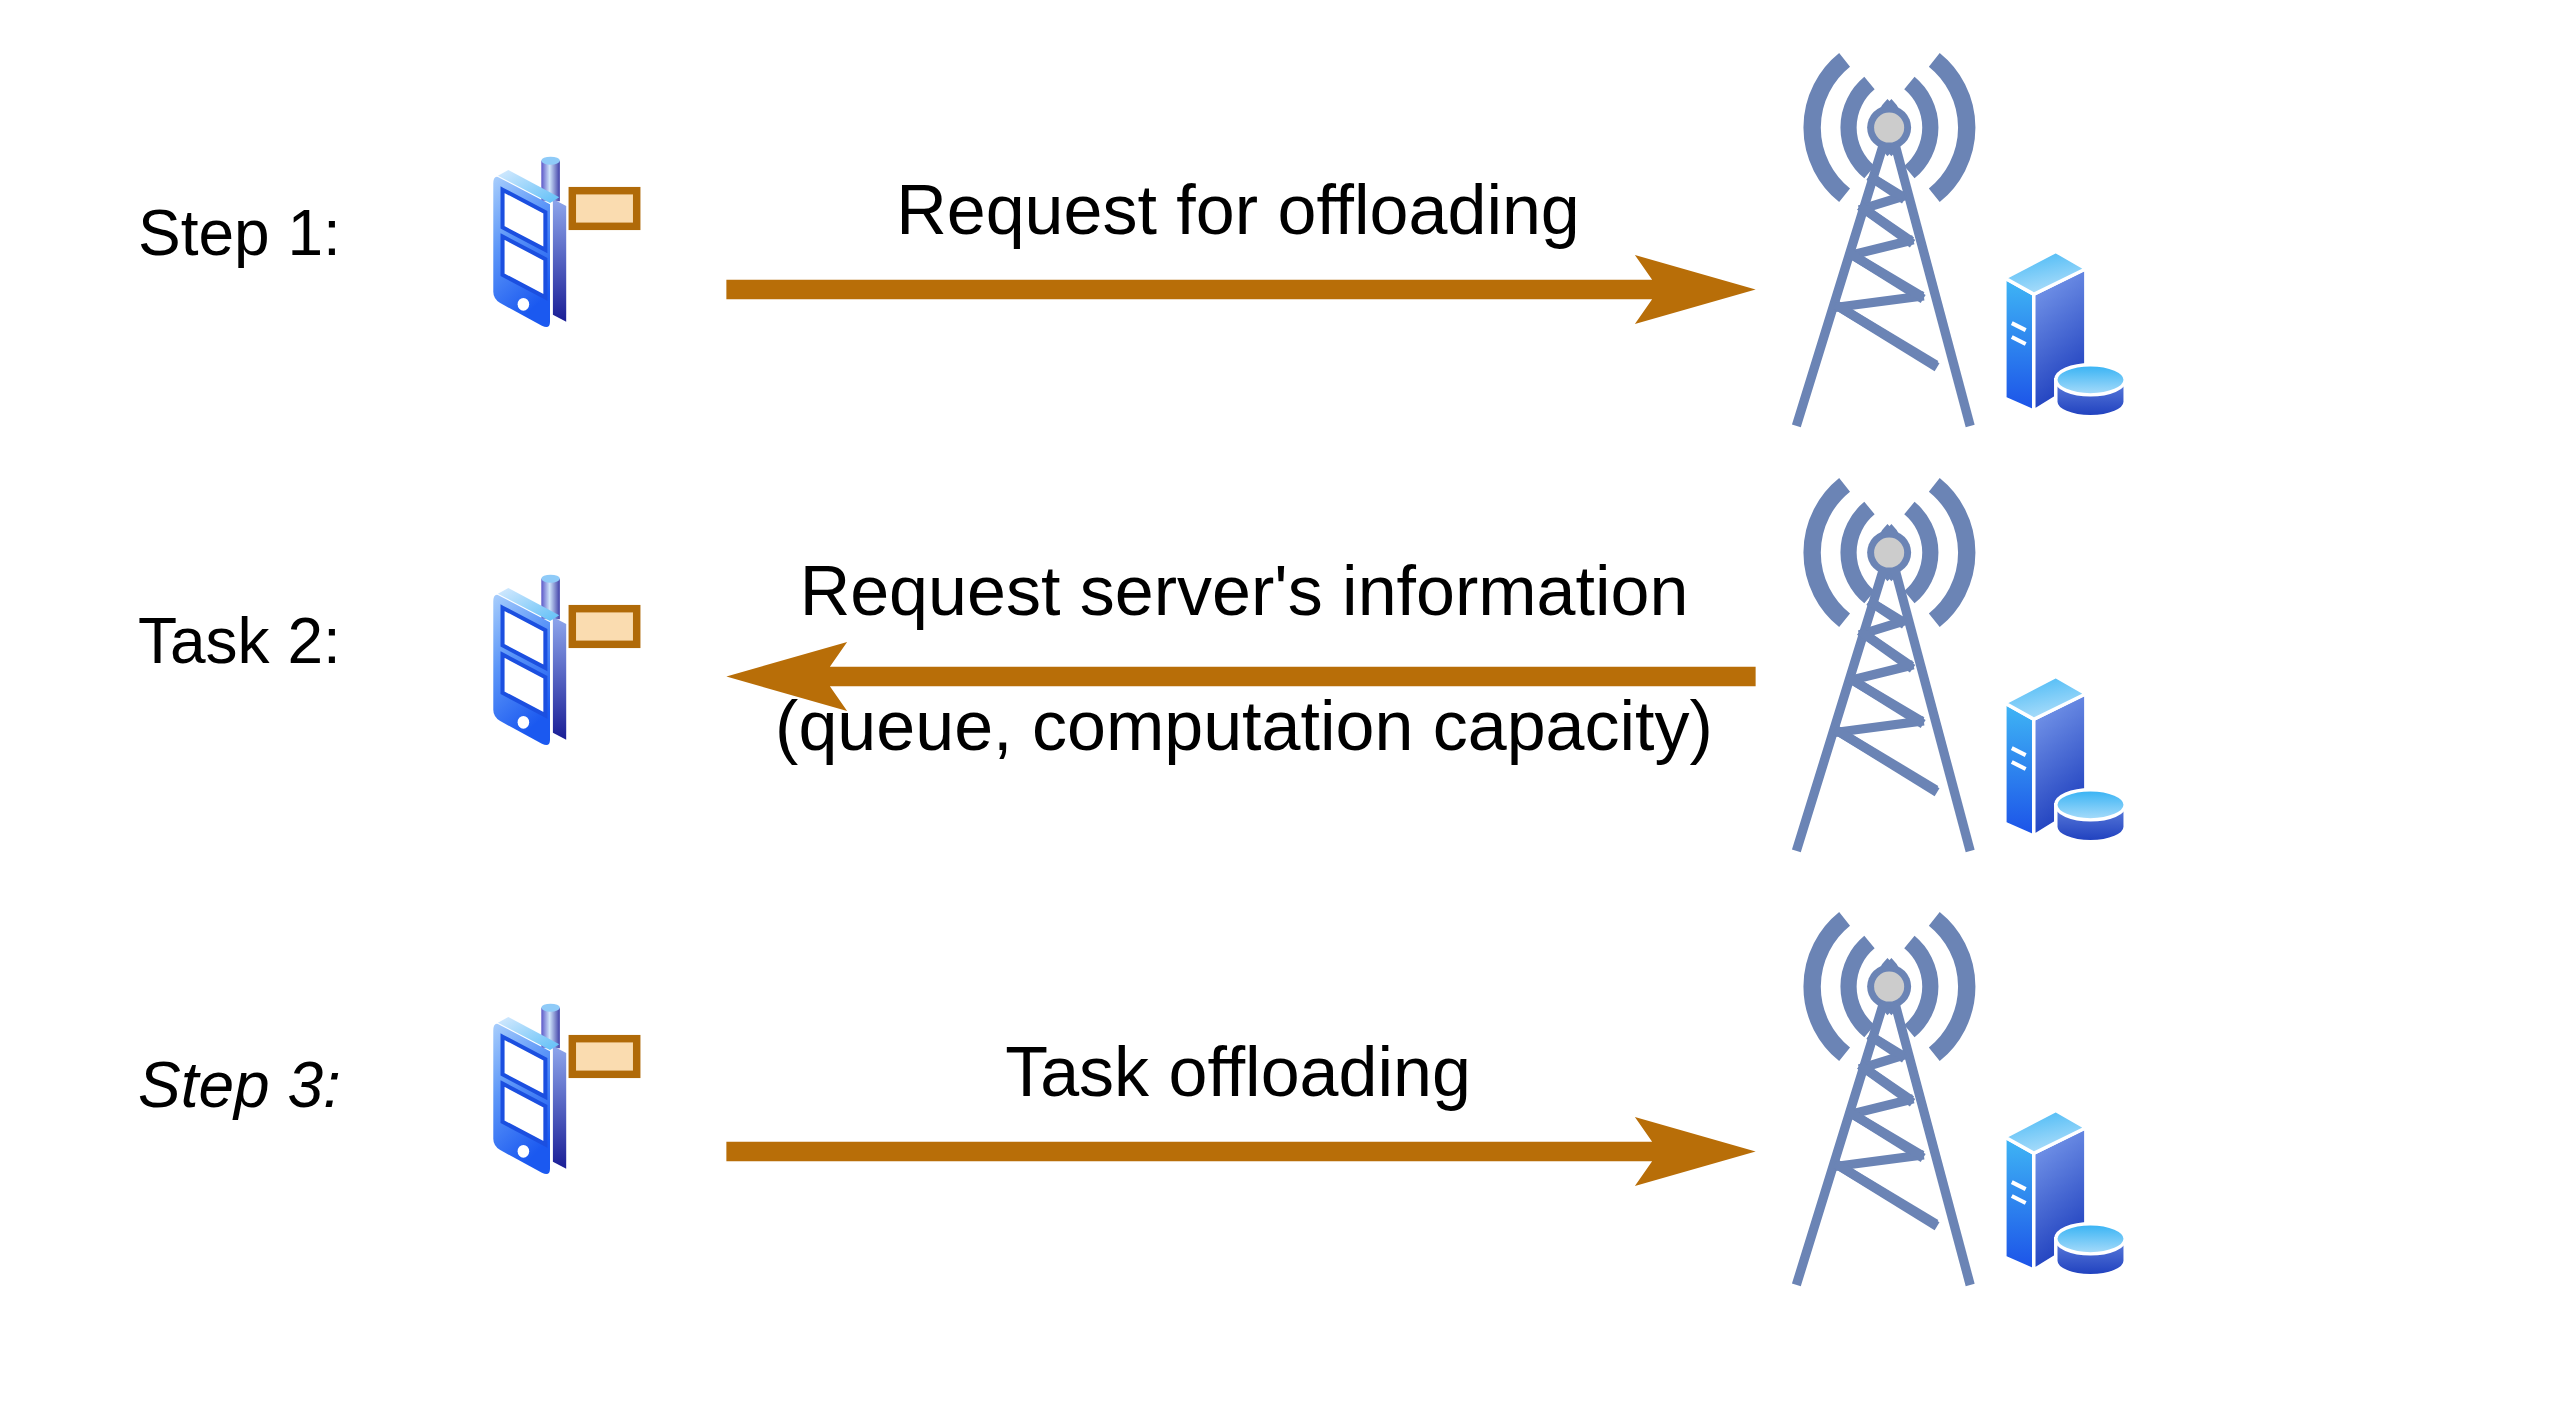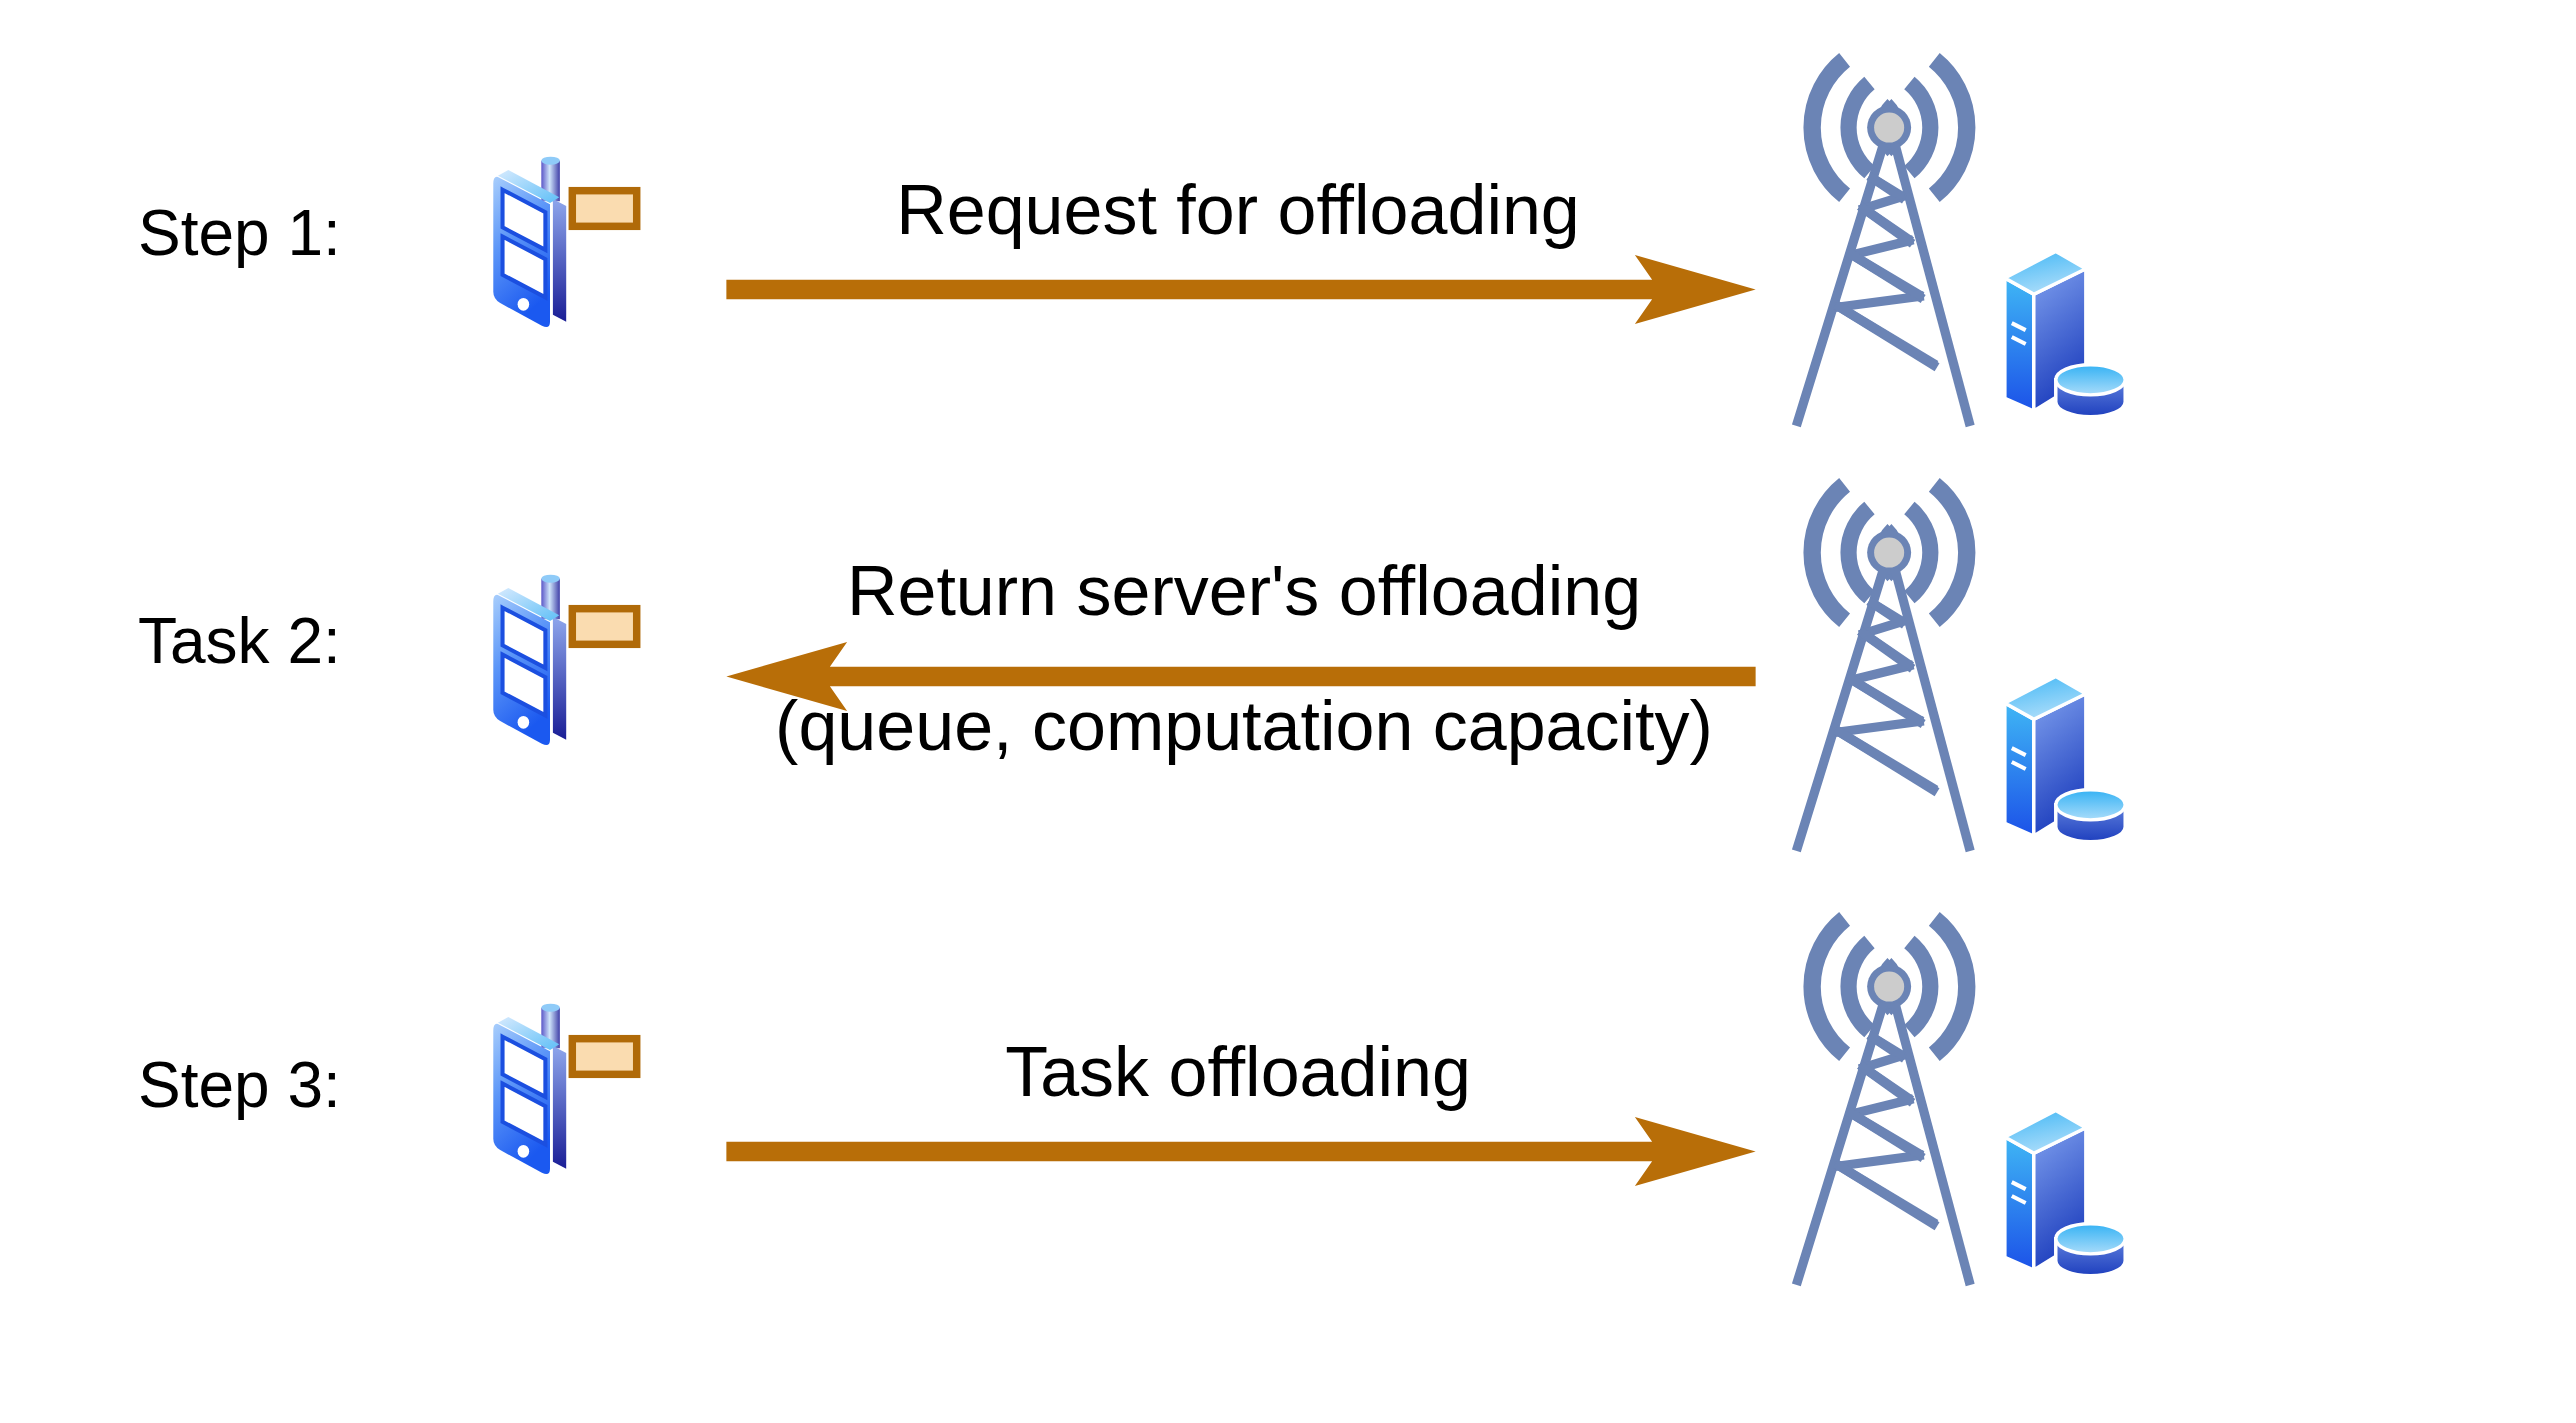--- a/index.html
+++ b/index.html
@@ -203,21 +203,21 @@
       </svg>
     </div>
 
     <div class="phone-wrap" style="left:570px; top:606px;">
       <svg width="69" height="41" viewBox="0 0 120 70">
         <rect x="4" y="4" width="112" height="62" fill="#FADCB0" stroke="#B06A08" stroke-width="13"></rect>
       </svg>
     </div>
 
     <div class="msg-text" style="left:752px; top:555px; width:984px;">
-      <div>Return server's offloading</div>
+      <div>Request server's information</div>
     </div>
 
     <div class="arrow-wrap" style="left:723px; top:642px;">
       <svg width="1036" height="69" viewBox="0 0 1790 120">
         <path d="M1790 43 L180 43 L210 0 L0 60 L210 120 L180 77 L1790 77 Z" fill="#B86E08"></path>
       </svg>
     </div>
 
     <div class="msg-text" style="left:752px; top:690px; width:984px;">
       <div>(queue, computation capacity)</div>
@@ -258,21 +258,21 @@
           <path d="M392 522 L416 534" stroke="#FFFFFF" stroke-width="7"></path>
           <path d="M468 596 L468 634 A 60 26 0 0 0 588 634 L588 596 Z" fill="url(#dk1b)" stroke="#FFFFFF" stroke-width="6"></path>
           <ellipse cx="528" cy="596" rx="60" ry="26" fill="url(#dk1a)" stroke="#FFFFFF" stroke-width="6"></ellipse>
         </g>
       </svg>
     </div>
   </div>
 
   <div>
 
-    <div class="step-label" style="left:138px; top:1053px;">Step 3:</div>
+    <div class="step-label" style="left:138px; top:1053px;font-style:italic;">Step 3:</div>
 
     <div class="phone-wrap" style="left:485px; top:995px;">
       <svg width="174" height="191" viewBox="0 0 300 330">
         <rect x="97" y="22" width="32" height="70" fill="url(#ant1)"></rect>
         <ellipse cx="113" cy="22" rx="16" ry="7" fill="#8FCBF8"></ellipse>
         <path d="M117 88 L140 100 L140 300 L117 288 Z" fill="url(#ps1)"></path>
         <path d="M22 48 L40 38 L128 85 L112 95 Z" fill="url(#pt1)"></path>
         <path d="M22 50 L112 97 L112 300 Q112 314 98 307 L26 268 Q14 261 14 248 L14 62 Q14 48 22 50 Z" fill="url(#pf1)"></path>
         <path d="M30 72 L104 111 L104 176 L30 137 Z" fill="#FFFFFF" stroke="#1B4FE0" stroke-width="7"></path>
         <path d="M30 153 L104 192 L104 258 L30 219 Z" fill="#FFFFFF" stroke="#1B4FE0" stroke-width="7"></path>

